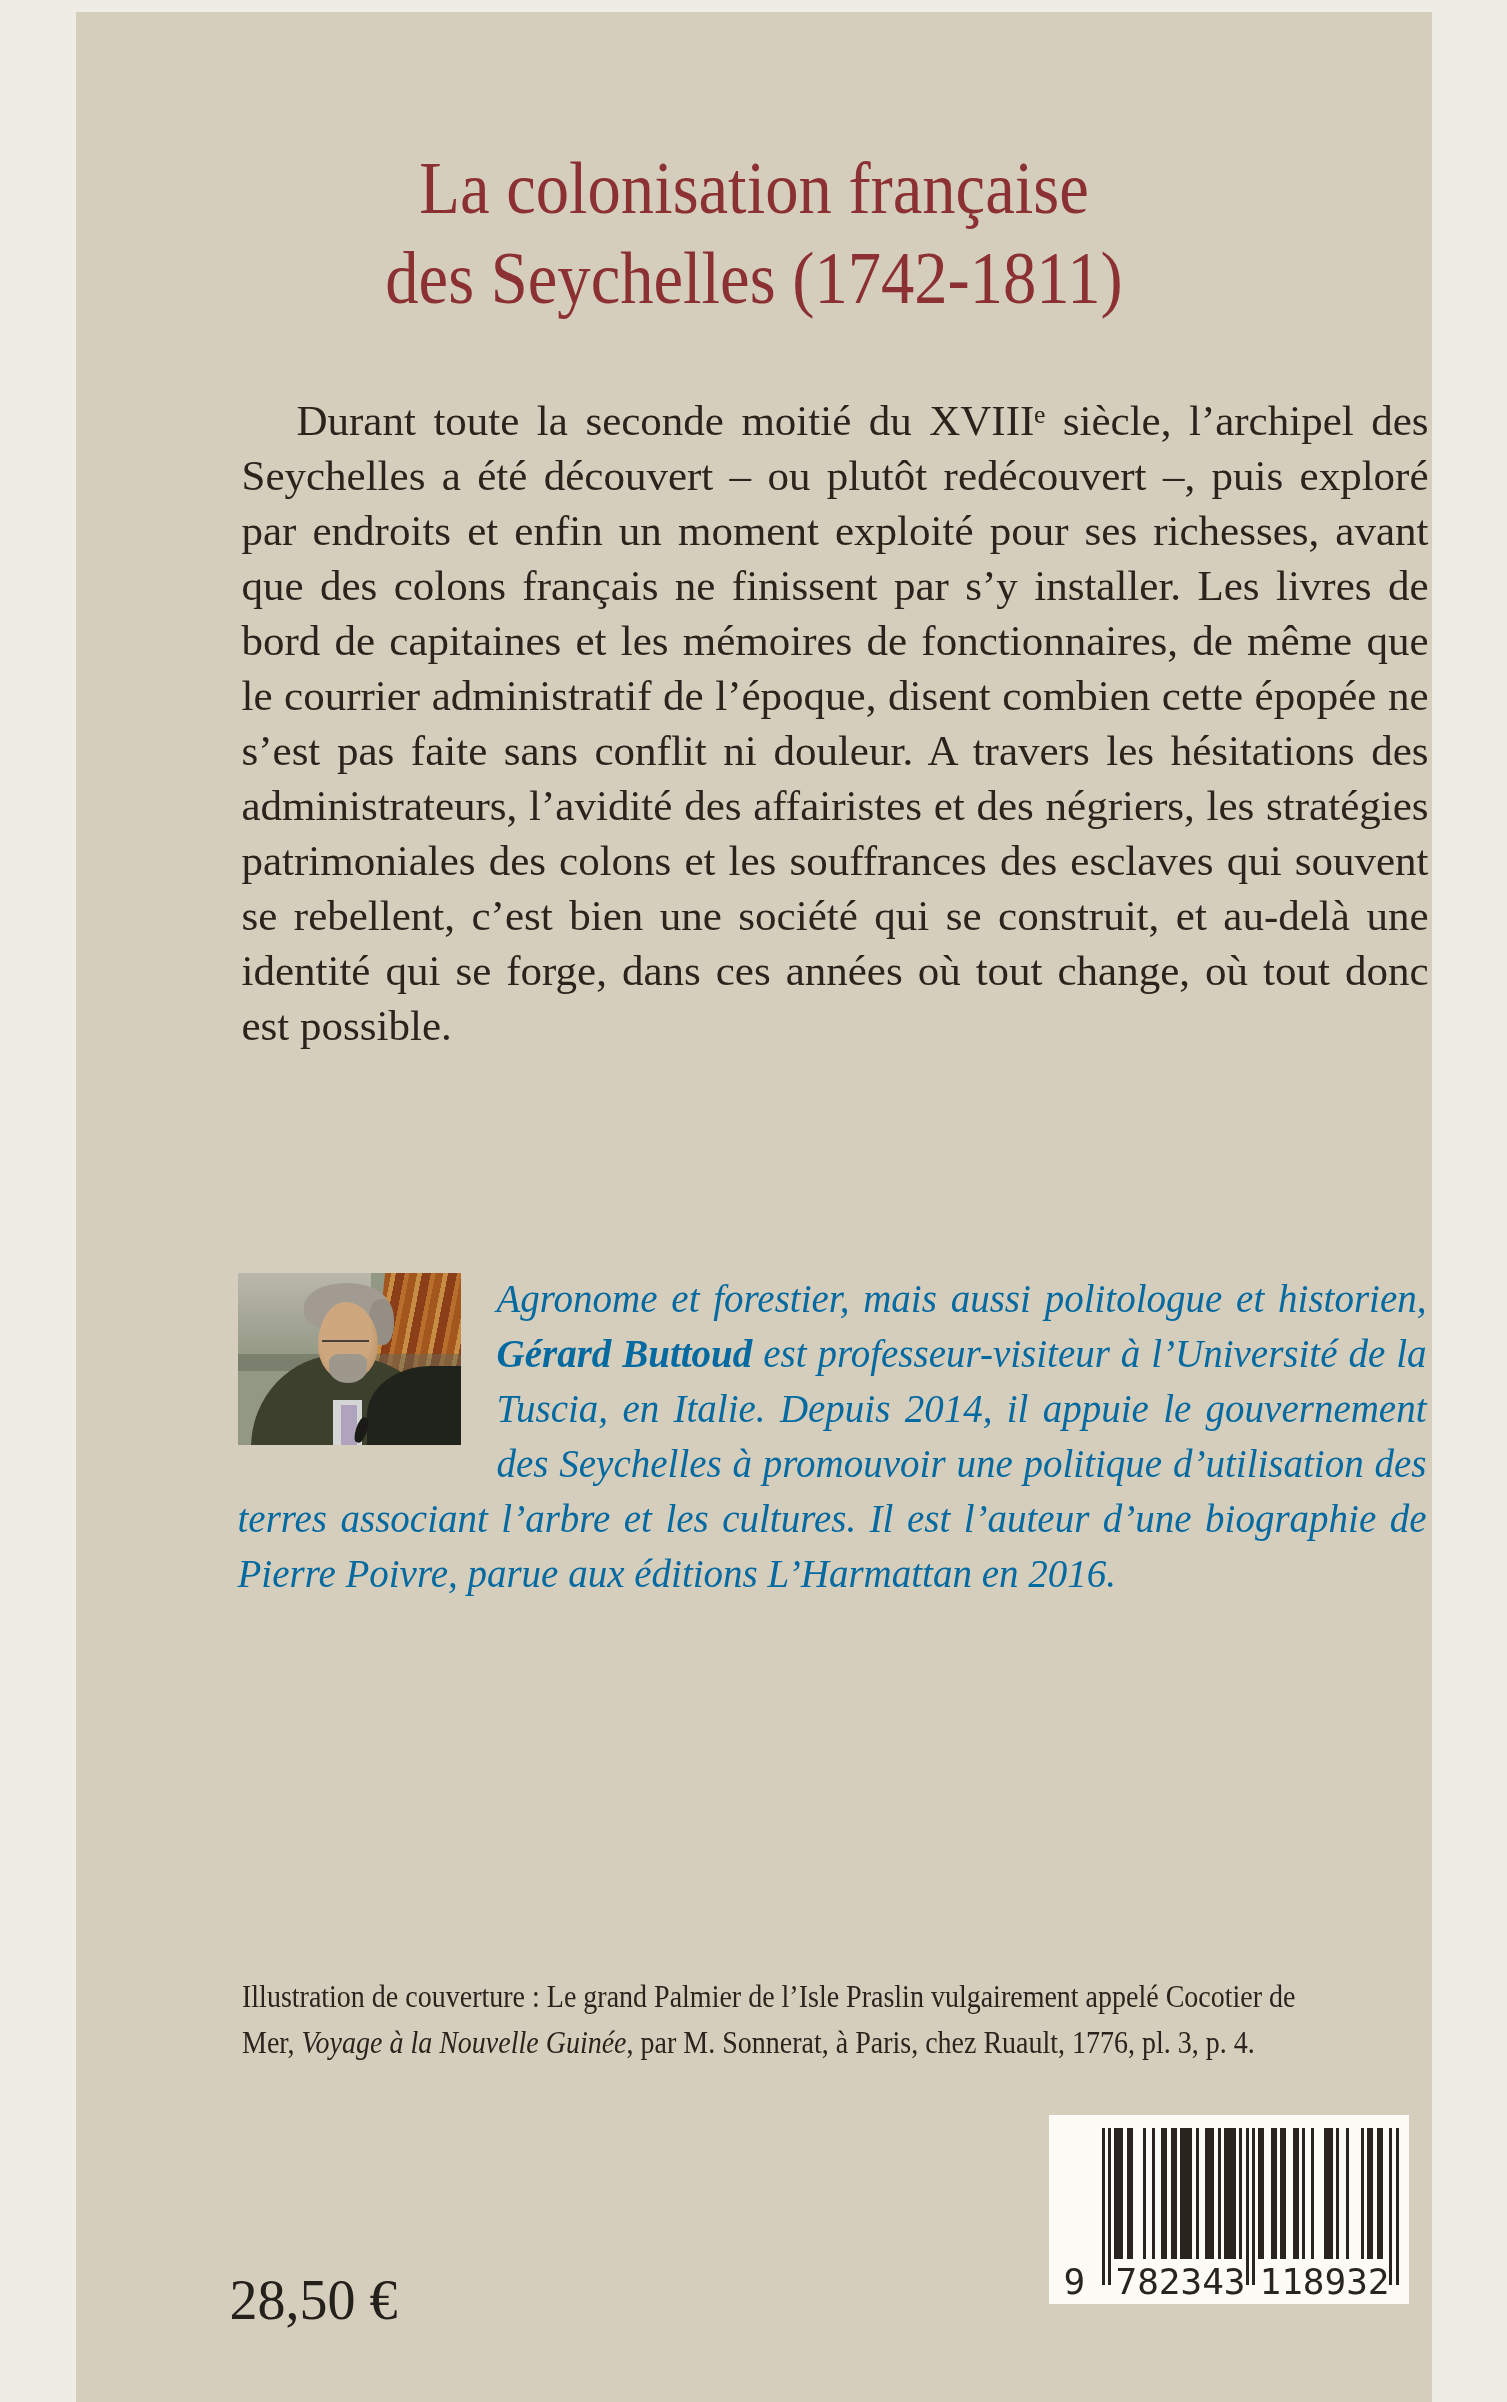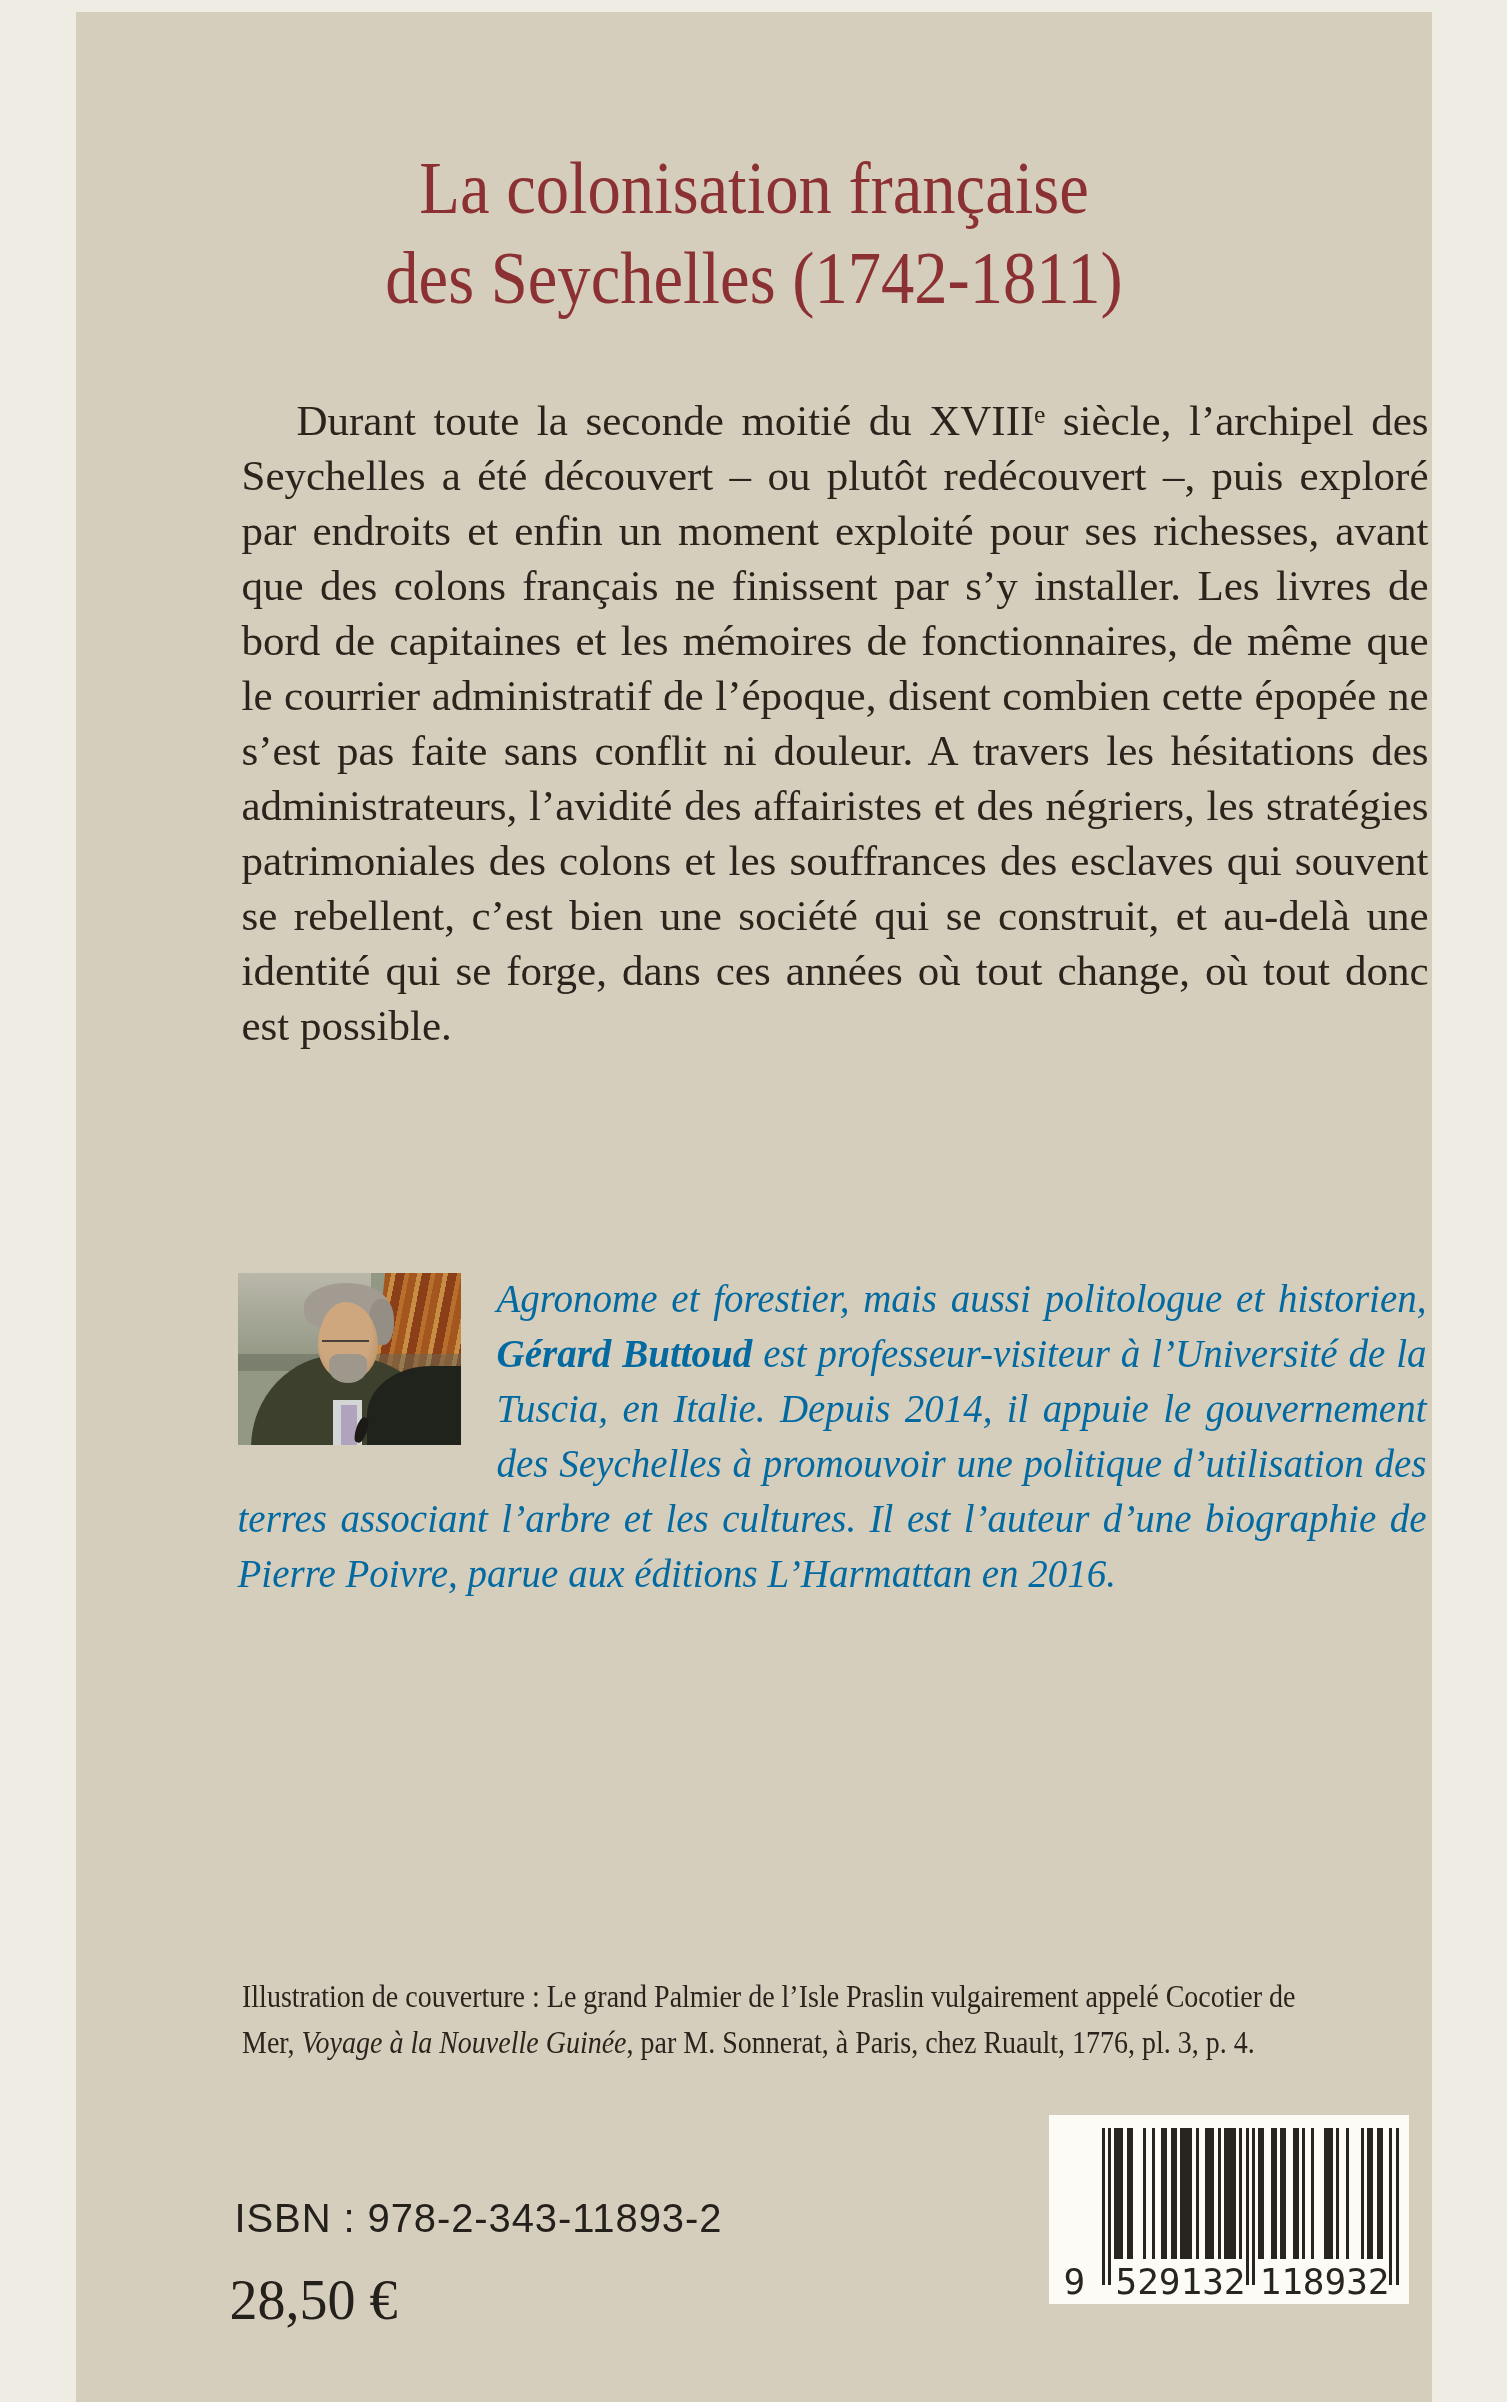--- a/index.html
+++ b/index.html
@@ -147,21 +147,20 @@
       <span class="ph-mic"></span>
     </span>
     <span>Agronome et forestier, mais aussi politologue et historien, </span><b>Gérard Buttoud</b><span> est professeur-visiteur à l’Université de la Tuscia, en Italie. Depuis 2014, il appuie le gouvernement des Seychelles à promouvoir une politique d’utilisation des terres associant l’arbre et les cultures. Il est l’auteur d’une biographie de Pierre Poivre, parue aux éditions L’Harmattan en 2016.</span>
   </div>
 
   <div class="credit">
     <div>Illustration de couverture : Le grand Palmier de l’Isle Praslin vulgairement appelé Cocotier de</div>
     <div><span>Mer, </span><i>Voyage à la Nouvelle Guinée</i><span>, par M. Sonnerat, à Paris, chez Ruault, 1776, pl. 3, p. 4.</span></div>
   </div>
 
-  <div class="isbn">ISBN : 978-2-343-11893-2</div>
   <div class="price">28,50 €</div>
 
   <div class="barcode">
     <div class="bars" id="bars">
         <div class="bar tall" style="left: 0px; width: 3.1px;"></div>
         <div class="bar tall" style="left: 6.2px; width: 3.1px;"></div>
         <div class="bar" style="left: 12.5px; width: 9.4px;"></div>
         <div class="bar" style="left: 25px; width: 6.2px;"></div>
         <div class="bar" style="left: 41px; width: 3.1px;"></div>
         <div class="bar" style="left: 50px; width: 3.1px;"></div>
@@ -184,18 +183,18 @@
         <div class="bar" style="left: 222px; width: 9.4px;"></div>
         <div class="bar" style="left: 234px; width: 3.1px;"></div>
         <div class="bar" style="left: 244px; width: 3.1px;"></div>
         <div class="bar" style="left: 259px; width: 3.1px;"></div>
         <div class="bar" style="left: 265px; width: 6.2px;"></div>
         <div class="bar" style="left: 275px; width: 6.2px;"></div>
         <div class="bar tall" style="left: 287px; width: 3.1px;"></div>
         <div class="bar tall" style="left: 294px; width: 3.1px;"></div>
       </div>
     <div class="bc-digit bc-first">9</div>
-    <div class="bc-digit bc-g1">529132</div>
+    <div class="bc-digit bc-g1">782343</div>
     <div class="bc-digit bc-g2">118932</div>
   </div>
 
 </div>
 
 
 </body></html>

